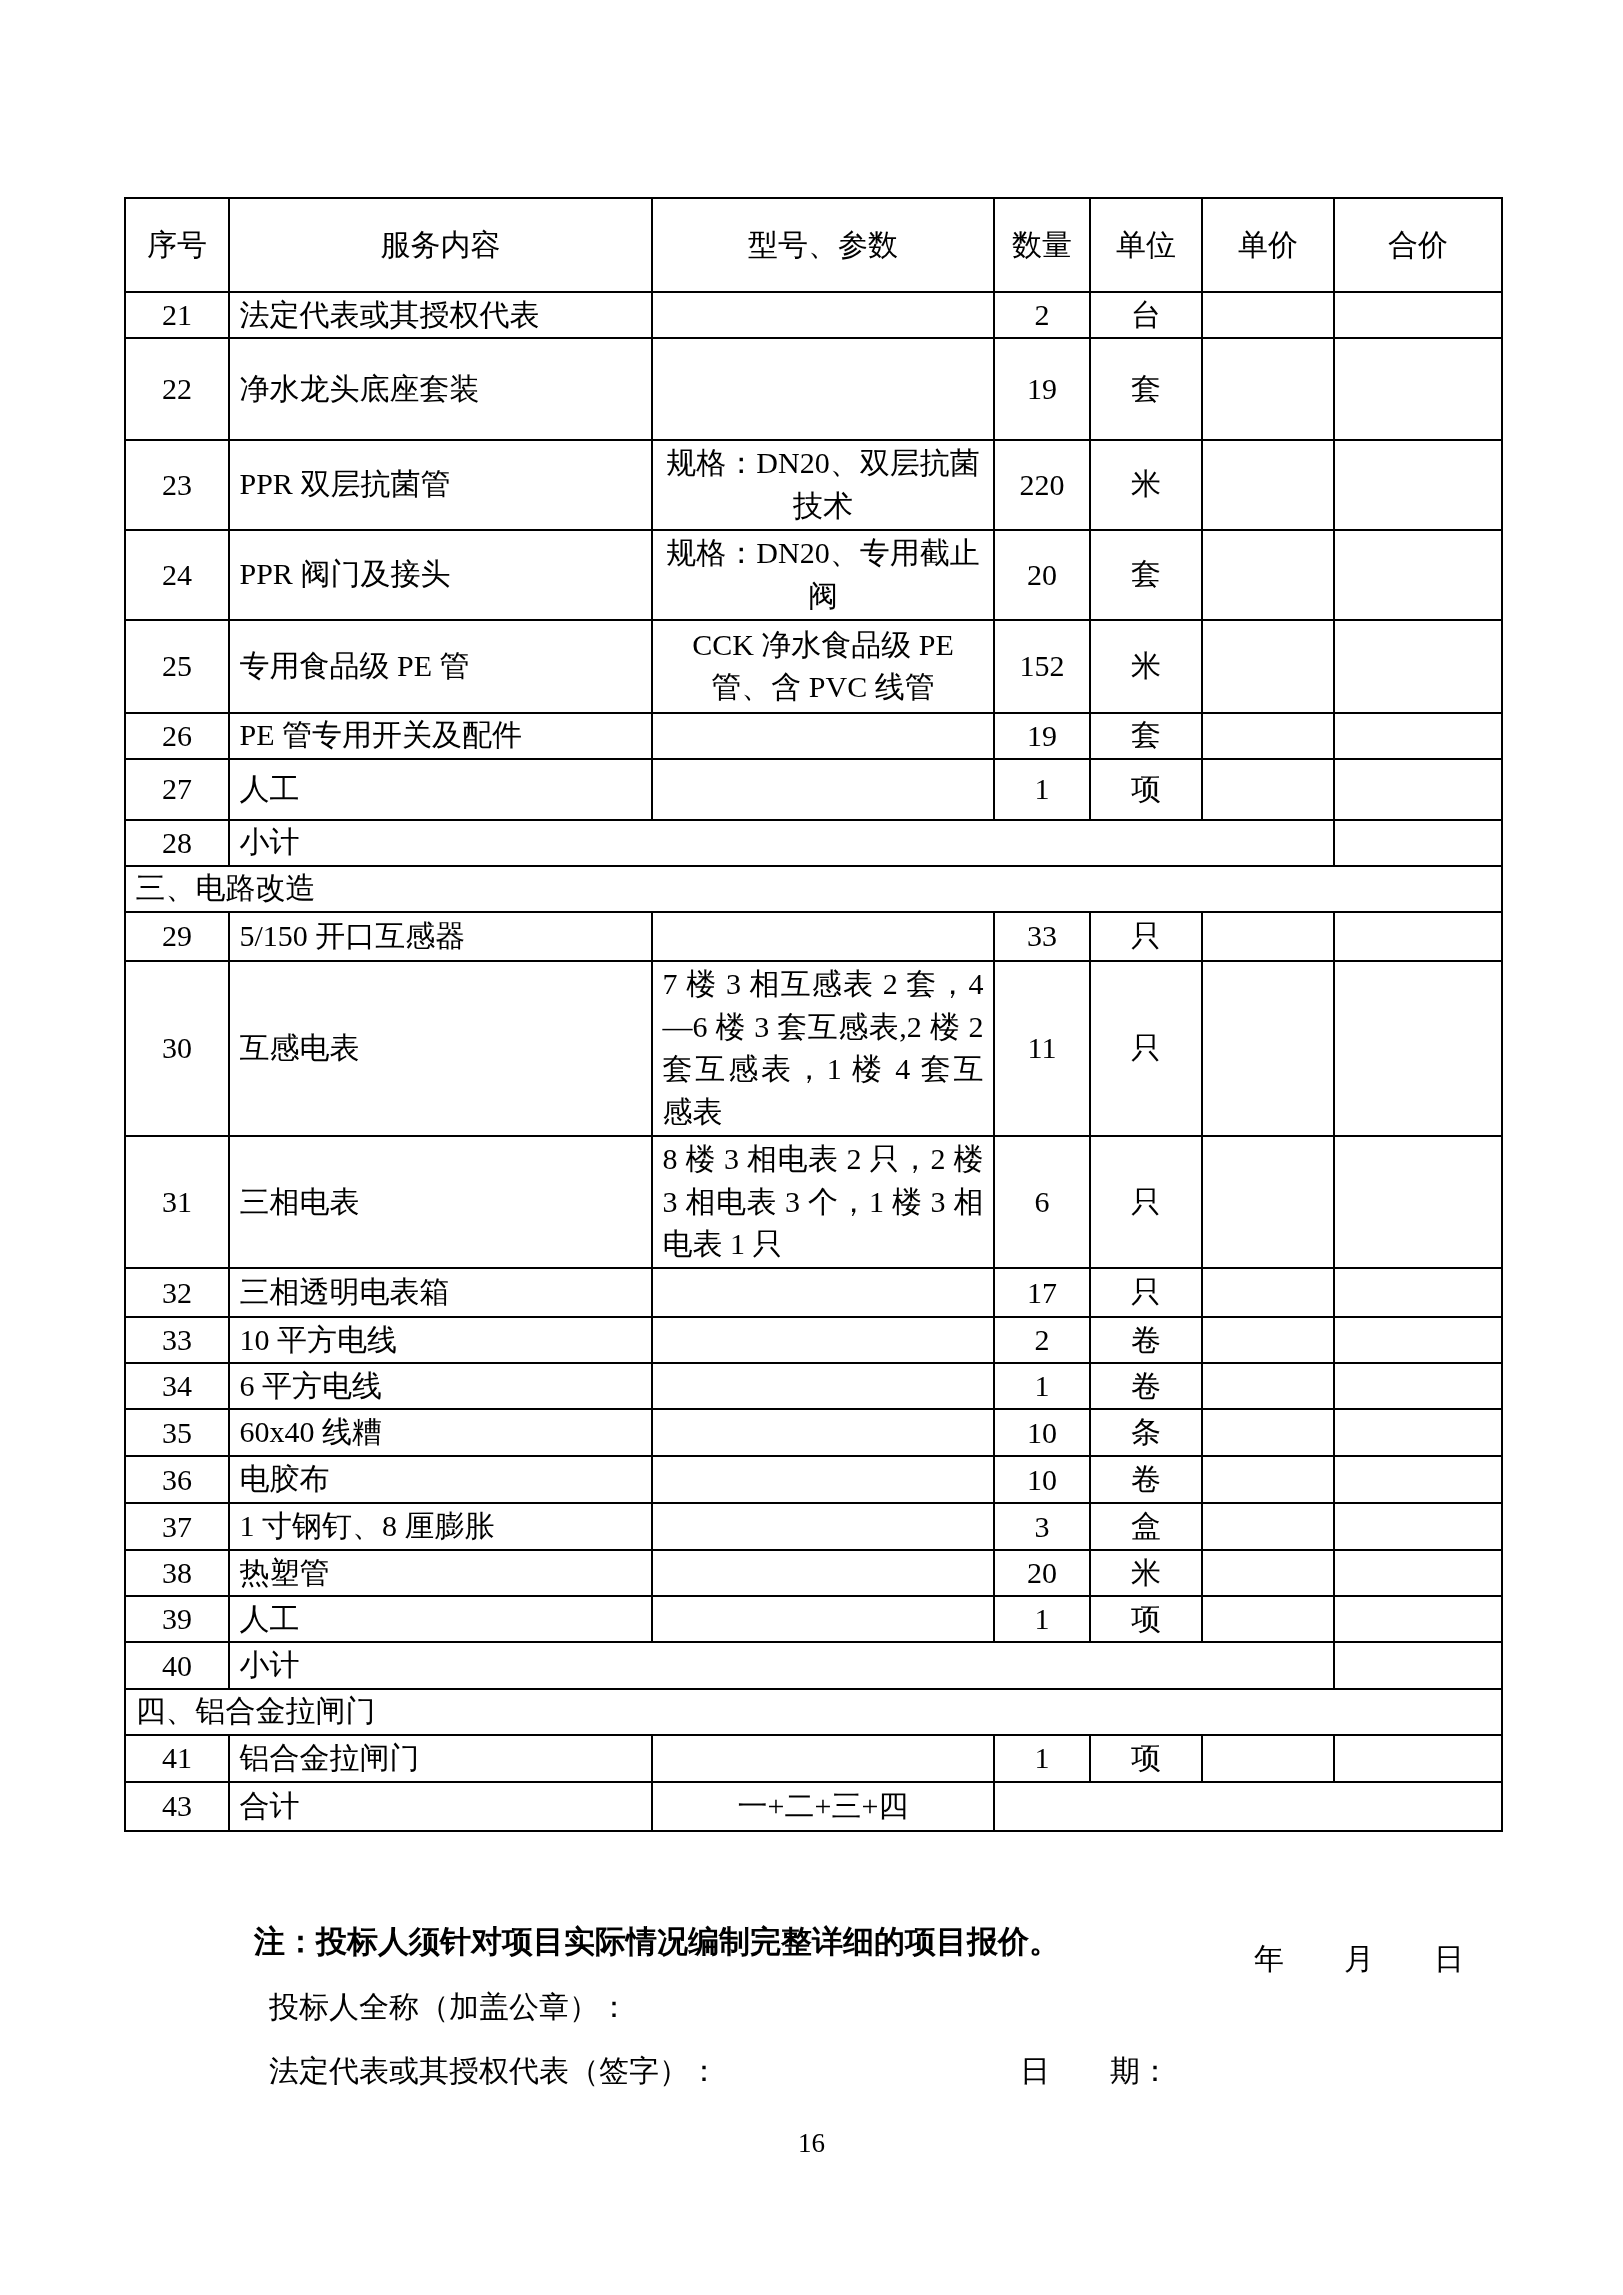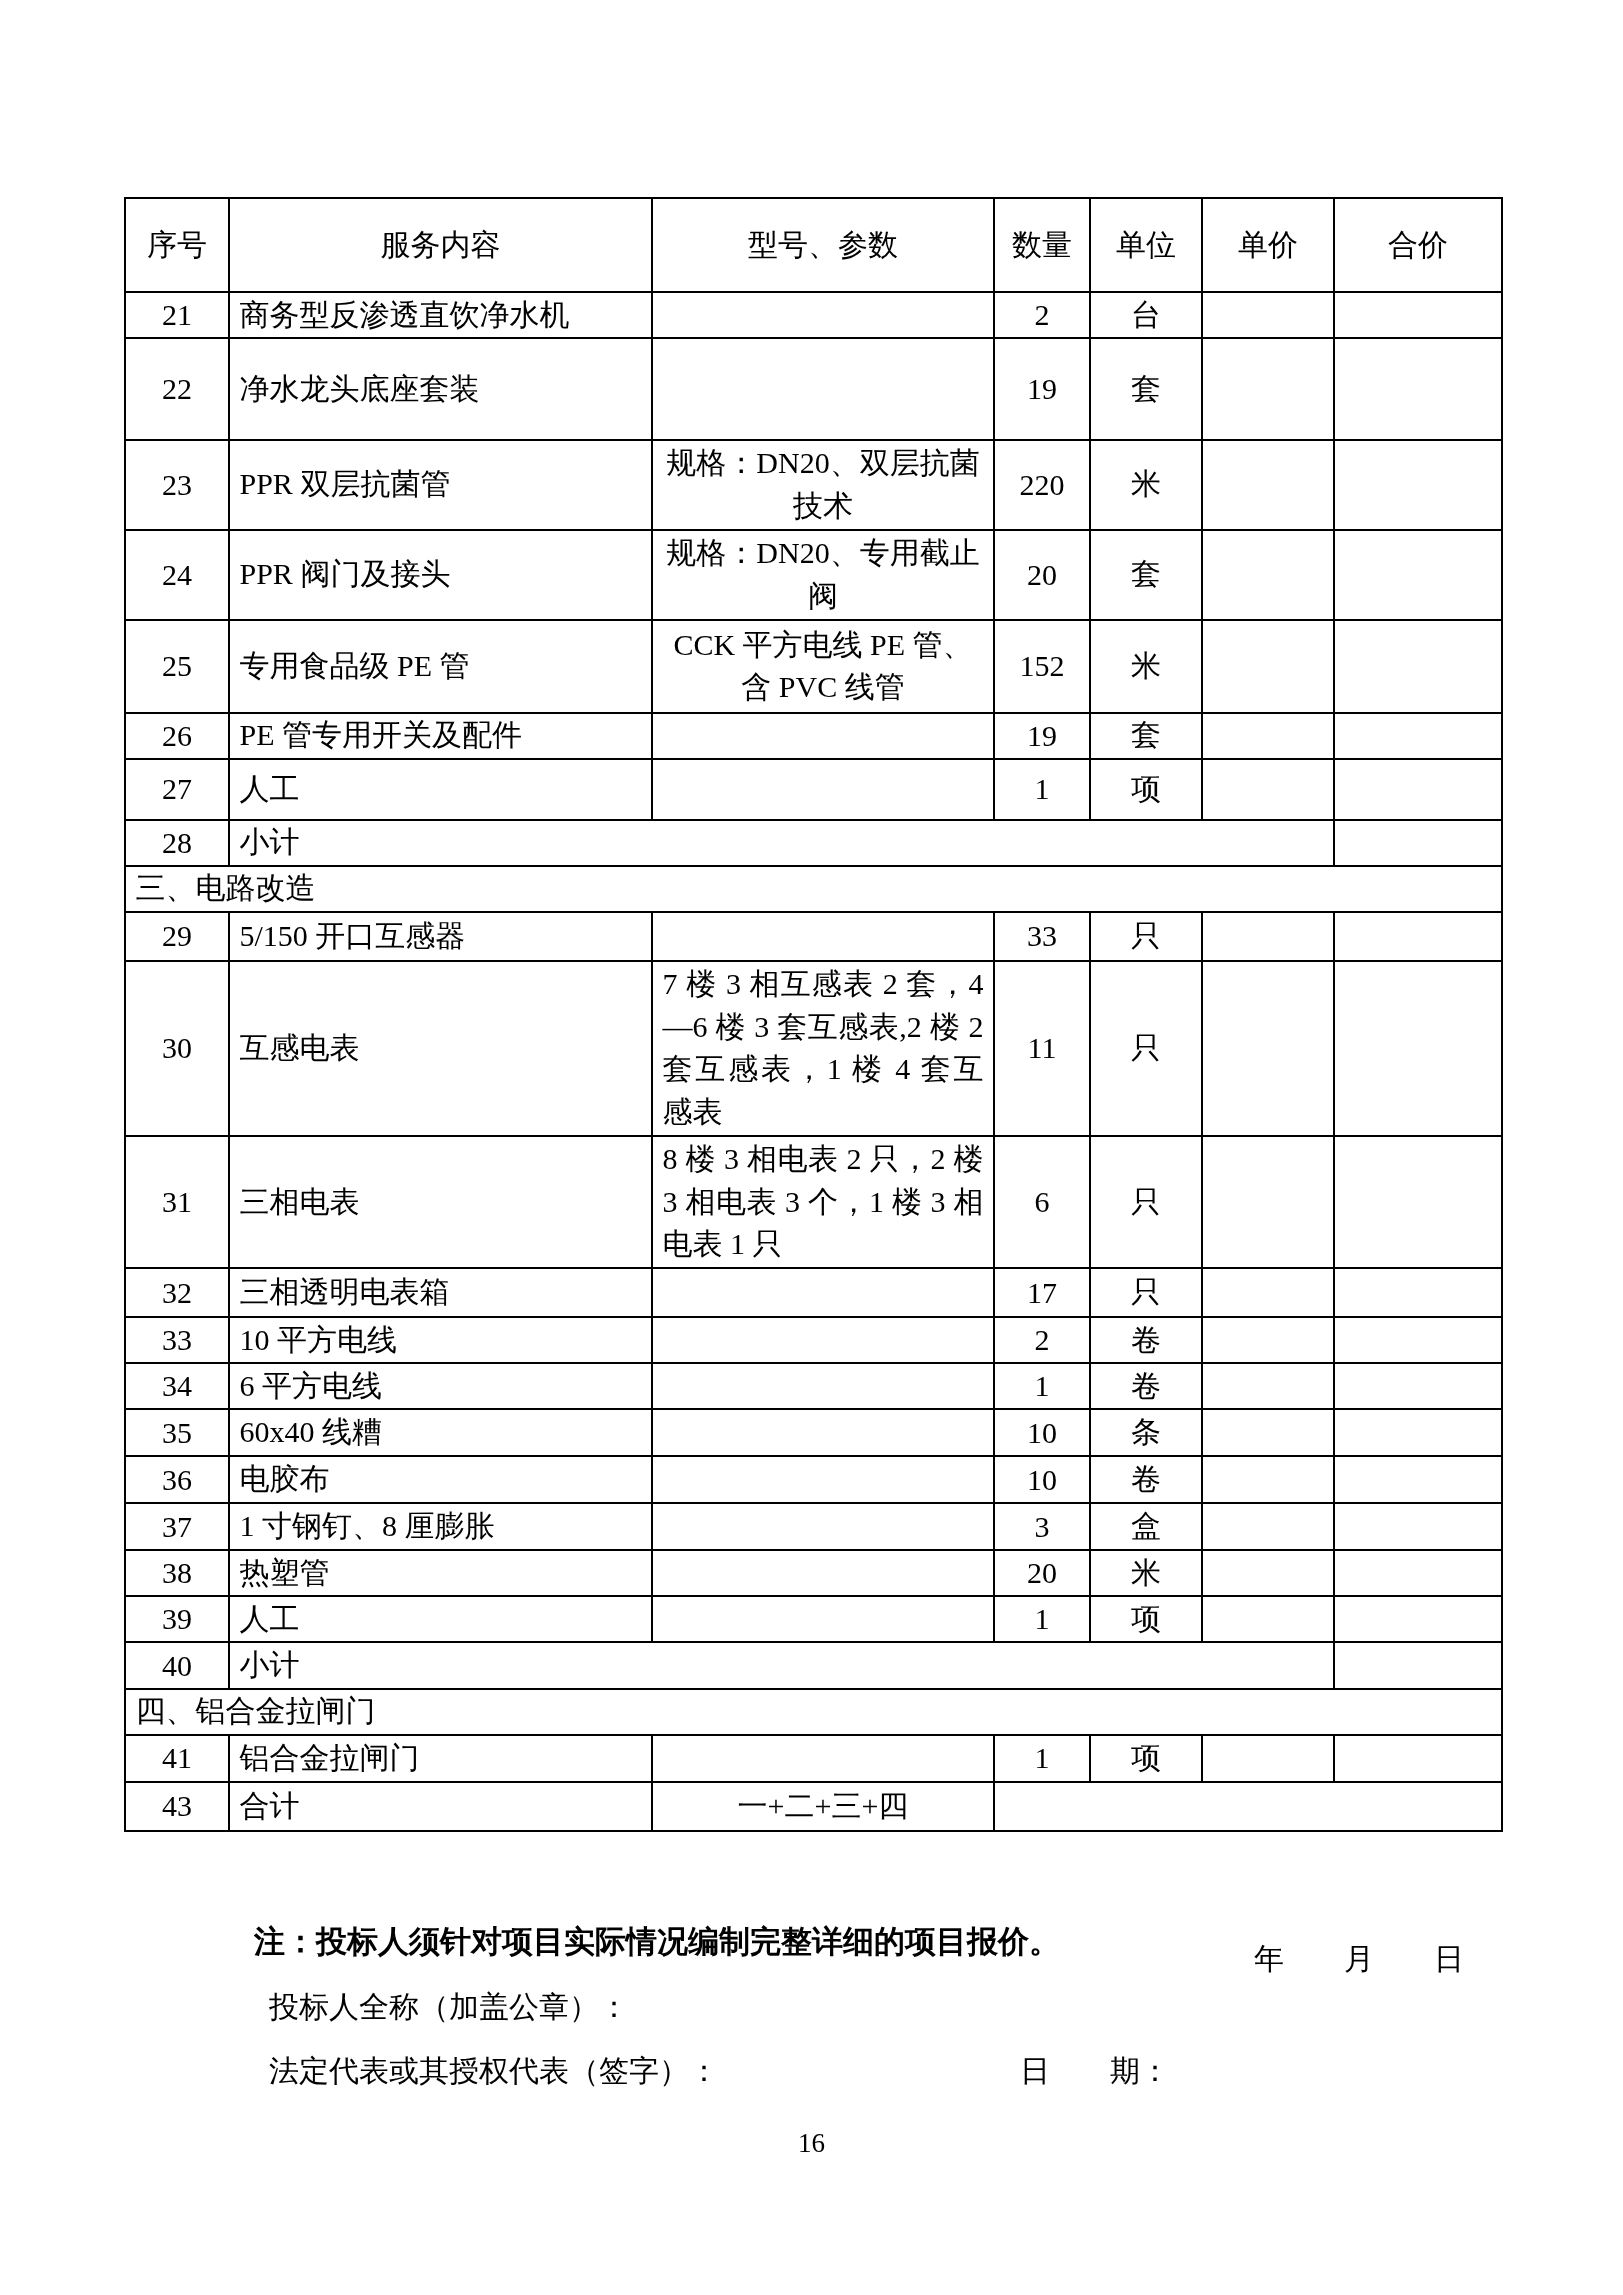--- a/index.html
+++ b/index.html
@@ -70,21 +70,21 @@
         <th>型号、参数</th>
         <th>数量</th>
         <th>单位</th>
         <th>单价</th>
         <th>合价</th>
       </tr>
     </thead>
     <tbody>
         <tr style="height: 46px;">
           <td class="c-no">21</td>
-          <td class="c-name">商务型反渗透直饮净水机</td>
+          <td class="c-name">法定代表或其授权代表</td>
           <td class="c-spec"></td>
           <td class="c-qty">2</td>
           <td class="c-unit">台</td>
           <td class="c-price"></td>
           <td class="c-total"></td>
         </tr>
         <tr style="height: 102px;">
           <td class="c-no">22</td>
           <td class="c-name">净水龙头底座套装</td>
           <td class="c-spec"></td>
@@ -107,21 +107,21 @@
           <td class="c-name">PPR 阀门及接头</td>
           <td class="c-spec">规格：DN20、专用截止阀</td>
           <td class="c-qty">20</td>
           <td class="c-unit">套</td>
           <td class="c-price"></td>
           <td class="c-total"></td>
         </tr>
         <tr style="height: 93px;">
           <td class="c-no">25</td>
           <td class="c-name">专用食品级 PE 管</td>
-          <td class="c-spec">CCK 平方电线 PE 管、含 PVC 线管</td>
+          <td class="c-spec">CCK 净水食品级 PE 管、含 PVC 线管</td>
           <td class="c-qty">152</td>
           <td class="c-unit">米</td>
           <td class="c-price"></td>
           <td class="c-total"></td>
         </tr>
         <tr style="height: 42px;">
           <td class="c-no">26</td>
           <td class="c-name">PE 管专用开关及配件</td>
           <td class="c-spec"></td>
           <td class="c-qty">19</td>

